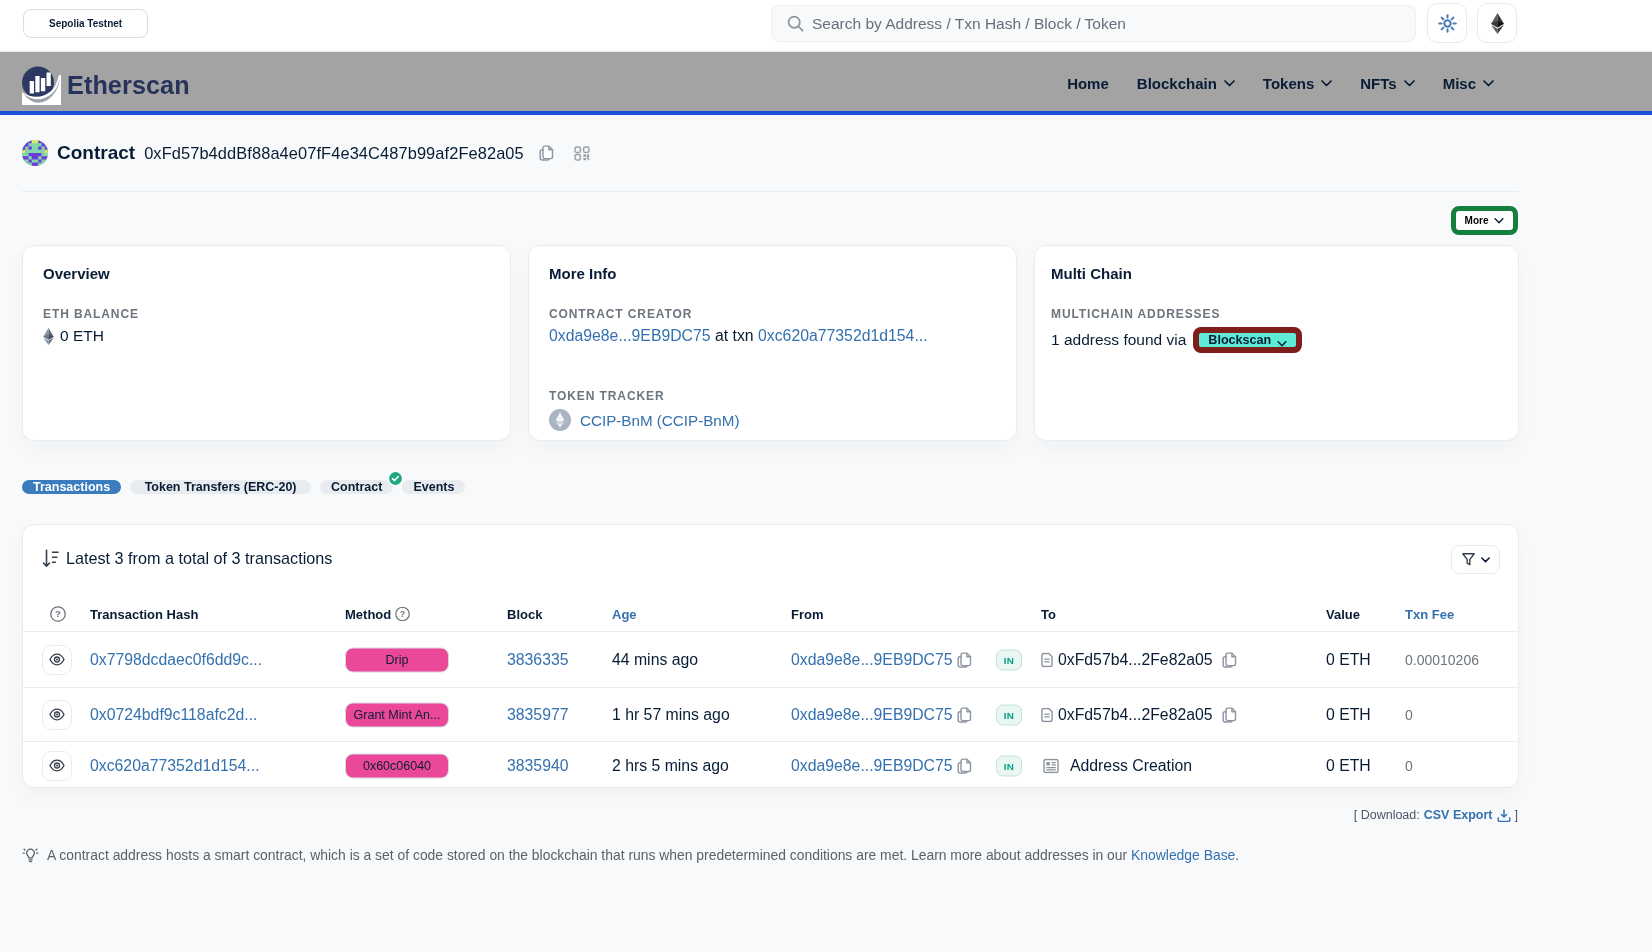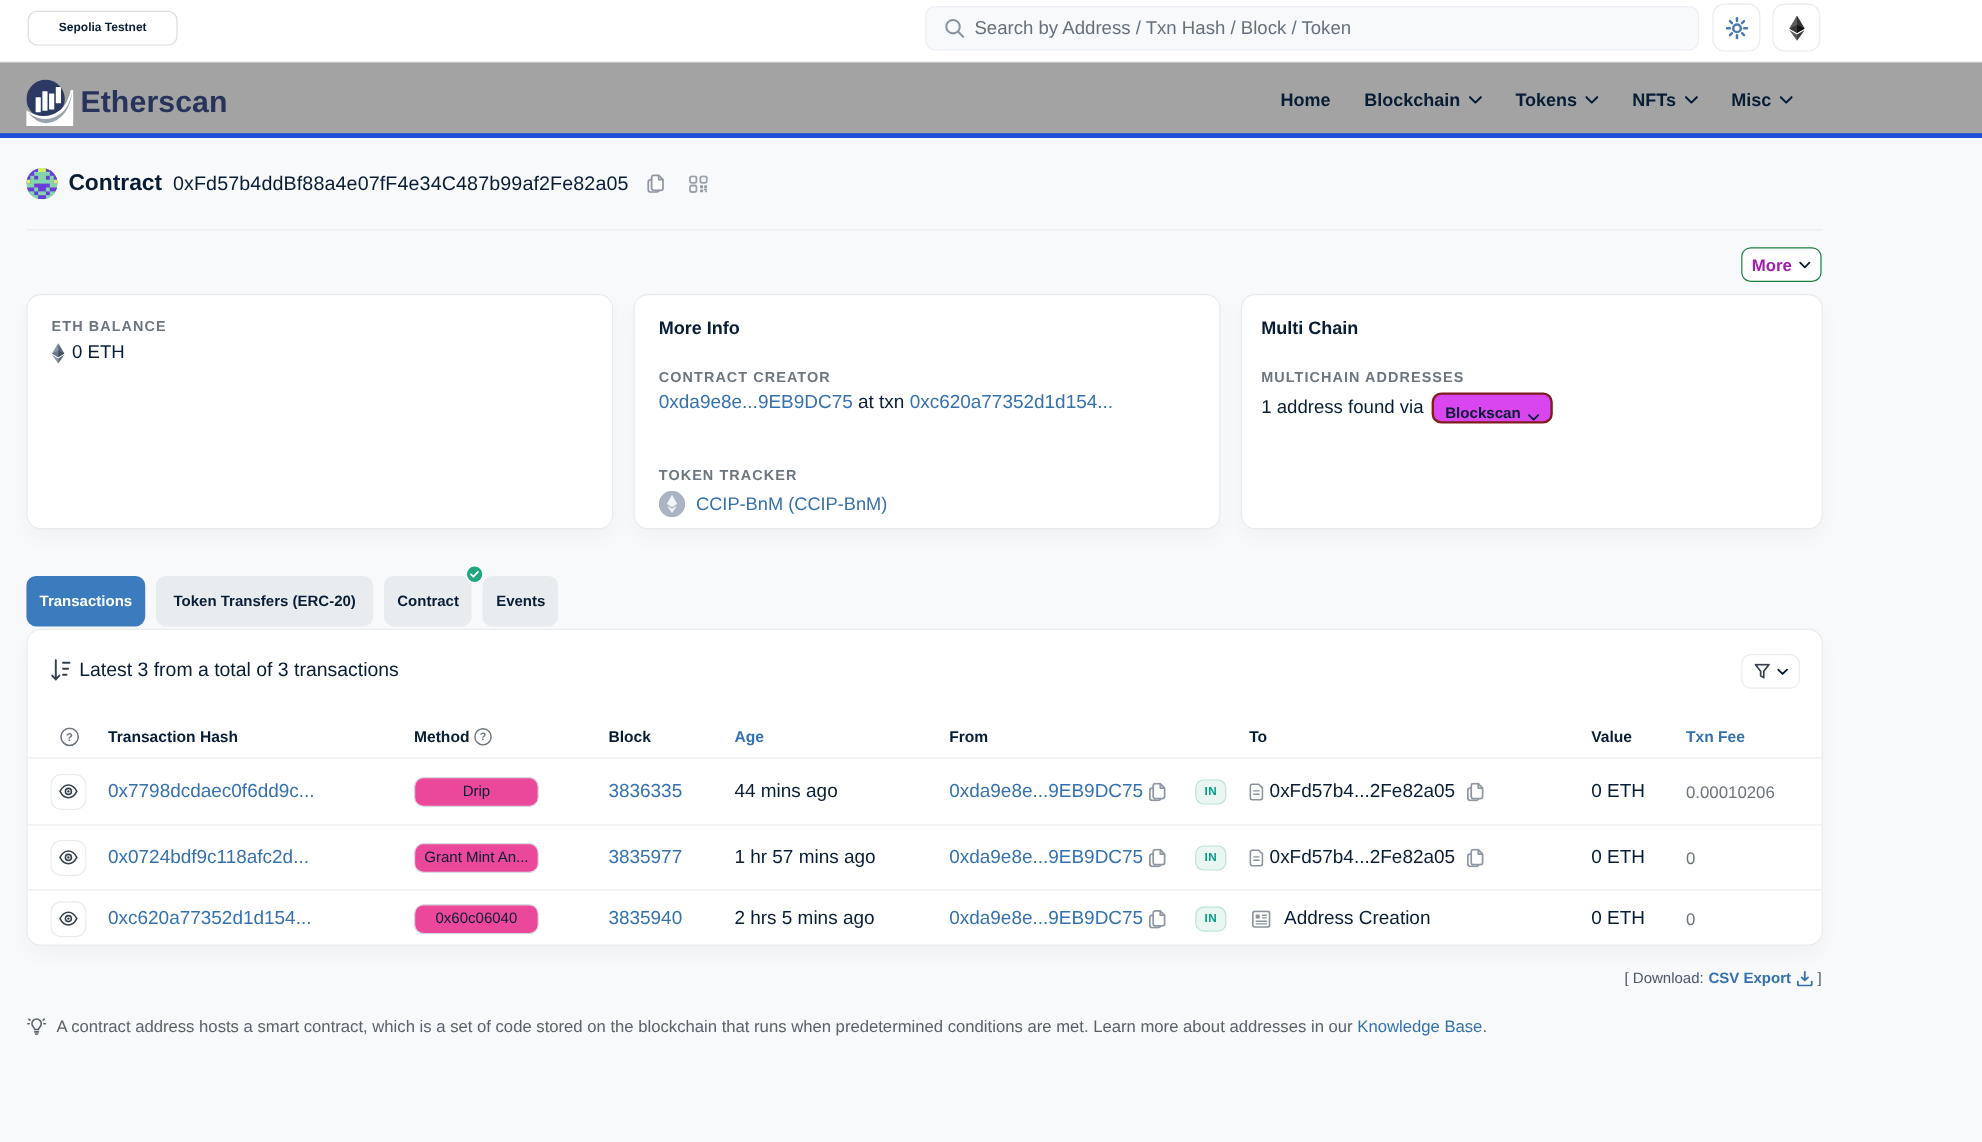--- a/index.html
+++ b/index.html
@@ -20,33 +20,33 @@
 nav.menu{position:absolute;right:158px;top:0;height:63px;display:flex;align-items:center;gap:28px;font-size:15px;font-weight:700;color:#081d35}
 nav.menu .item{display:flex;align-items:center;gap:7px}
 main{background:#f8f9fa;height:838px;position:relative}
 .container{position:relative;margin-left:22px;width:1497px}
 .titlerow{position:absolute;top:25px;left:0;display:flex;align-items:center}
 .titlerow h1{font-size:19px;font-weight:700;margin-left:9px}
 .titlerow .addr{font-size:16.4px;font-weight:400;margin-left:9px;letter-spacing:0.1px}
 .titlerow .ticon{margin-left:15px;cursor:pointer}
 .titlerow .ticon2{margin-left:20px}
 .hdivider{position:absolute;top:76px;left:0;width:1497px;border-top:1px solid #e9ecef}
-.morebtn{position:absolute;top:91px;right:1px;width:67px;height:29px;background:#fff;border:1px solid #15803d;border-radius:8px;font-size:14px;font-weight:700;color:#a21caf;display:flex;align-items:center;justify-content:center;gap:6px}
+.morebtn{position:absolute;top:91px;right:1px;width:67px;height:29px;background:#fff;border:5px solid #15803d;border-radius:8px;font-size:10px;font-weight:700;color:#000000;display:flex;align-items:center;justify-content:center;gap:6px}
 .cards{position:absolute;top:130px;left:0;width:1497px;display:flex;gap:17px}
 .card{background:#fff;border:1px solid #e9ecef;border-radius:12px;box-shadow:0 8px 18px rgba(18,29,57,0.03);height:196px;flex:1;padding:19px 20px}
 .card h2{font-size:15px;font-weight:700;margin-bottom:25px}
 .lbl{font-size:12px;font-weight:700;color:#6c757d;letter-spacing:0.9px;margin-bottom:6px}
 .val{font-size:15.5px;color:#081d35;display:flex;align-items:center}
 a,.lnk{color:#3471ae;text-decoration:none}
 .mi-row2{margin-top:44px}
 .tokline{display:flex;align-items:center;margin-top:6px}
 .tokline .tname{font-size:15.2px;color:#3471ae;margin-left:9px}
-.bsbtn{display:inline-flex;align-items:flex-end;gap:6px;height:26px;padding:0 9px;border:2px solid #7f1d1d;border-radius:8px;background:#d946ef;font-size:12.6px;font-weight:700;color:#081d35;margin-left:7px}
+.bsbtn{display:inline-flex;align-items:flex-end;gap:6px;height:26px;padding:0 9px;border:6px solid #7f1d1d;border-radius:8px;background:#5eead4;font-size:12.6px;font-weight:700;color:#081d35;margin-left:7px}
 .tabs{position:absolute;top:365px;left:0;display:flex;gap:9px}
-.tab{height:42px;border-radius:8px;display:flex;align-items:center;padding:0 11px;font-size:12.5px;font-weight:700;background:#e9ecef;color:#081d35;position:relative}
+.tab{height:14px;border-radius:8px;display:flex;align-items:center;padding:0 11px;font-size:12.5px;font-weight:700;background:#e9ecef;color:#081d35;position:relative}
 .tab.active{background:#3b7cbe;color:#fff}
 .tab .chk{position:absolute;top:-9px;right:-10px}
 .txcard{position:absolute;top:409px;left:0;width:1497px;height:264px;background:#fff;border:1px solid #e9ecef;border-radius:12px;box-shadow:0 8px 18px rgba(18,29,57,0.03);overflow:hidden}
 .txtitle{position:absolute;left:19px;top:24px;font-size:16.2px;color:#081d35;display:flex;align-items:center;gap:7px}
 .filterbtn{position:absolute;right:18px;top:20px;width:49px;height:29px;border:1px solid #e9ecef;border-radius:8px;background:#fff;display:flex;align-items:center;justify-content:center;gap:6px}
 .trow{position:absolute;left:0;right:0}
 .cell{position:absolute;top:50%;transform:translateY(-50%);font-size:15.8px;white-space:nowrap}
 .thr{height:36px;top:71px;border-bottom:1px solid #e9ecef}
 .thr .cell{font-size:13px;font-weight:700}
 .r1{top:107px;height:55px}
@@ -176,20 +176,21 @@
             <rect x="13.7" y="12.9" width="1.4" height="1.3"></rect>
           </g>
         </svg>
   </div>
   <div class="hdivider"></div>
   <div class="morebtn">More <svg width="10" height="6" viewBox="0 0 11 7">
           <path d="M1 1l4.5 4.5L10 1" fill="none" stroke="#081d35" stroke-width="1.7" stroke-linecap="round" stroke-linejoin="round"></path>
         </svg></div>
   <div class="cards">
     <div class="card">
+      <h2>Overview</h2>
       <div class="lbl">ETH BALANCE</div>
       <div class="val">
         <svg width="11" height="17" viewBox="0 0 256 417" style="margin-right:6px">
               <path fill="#5a6776" d="M127.9 0L125.1 9.5V285.2L127.9 288L255.9 212.3z"></path>
               <path fill="#8a97a7" d="M127.9 0L0 212.3L127.9 288V154.2z"></path>
               <path fill="#5a6776" d="M127.9 312.2L126.3 314.1V412.3L127.9 416.9L256 236.6z"></path>
               <path fill="#8a97a7" d="M127.9 416.9V312.2L0 236.6z"></path>
               <path fill="#45505e" d="M127.9 288L255.9 212.3L127.9 154.2z"></path>
               <path fill="#6b7889" d="M0 212.3L127.9 288V154.2z"></path>
             </svg>

